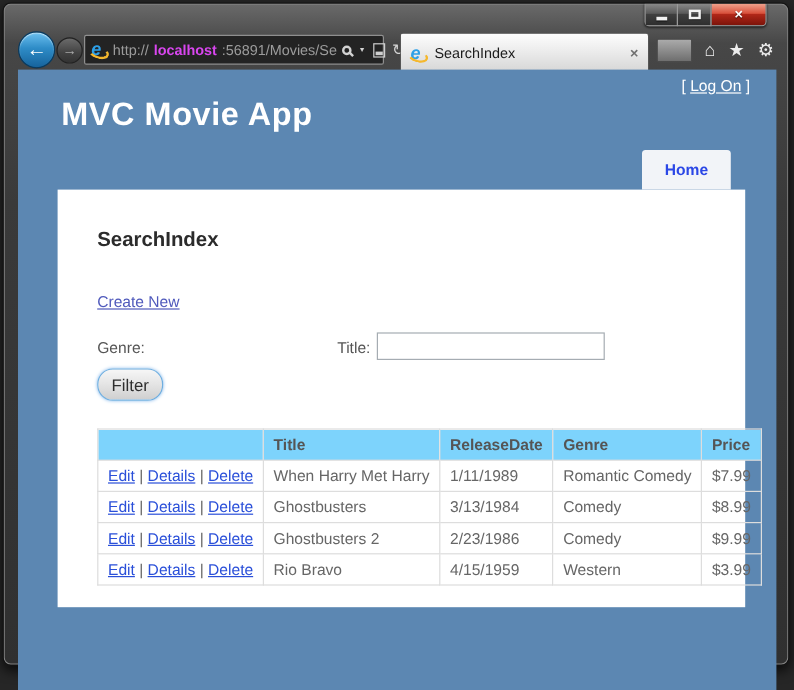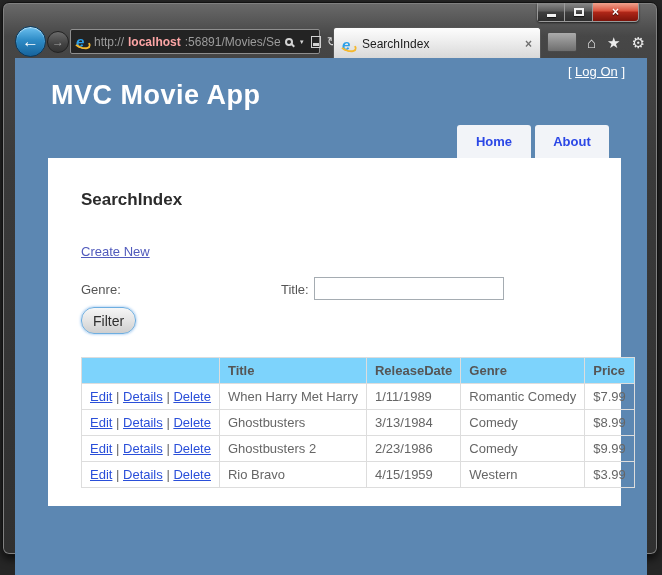--- a/index.html
+++ b/index.html
@@ -30,21 +30,21 @@
     background:linear-gradient(#6cc0ef,#2e8cc7 45%,#16639c); border:1px solid #0a3a5e;
     box-shadow: inset 0 1px 1px rgba(255,255,255,.6); display:flex; align-items:center; justify-content:center;
     color:#fff; font-size:17px; font-weight:bold; z-index:3; }
   .fwd-btn { position:absolute; left:34px; top:6px; width:22px; height:22px; border-radius:50%;
     background:linear-gradient(#6b6b6b,#424242 60%,#333); border:1px solid #222;
     display:flex; align-items:center; justify-content:center; color:#a8a8a8; font-size:12px; z-index:2; }
 
   .address-bar { position:absolute; left:57px; top:4px; width:250px; height:25px;
     background:#232323; border:1px solid #8f8f8f; border-radius:2px;
     display:flex; align-items:center; padding:0 5px; gap:4px; color:#9c9c9c; font-size:12px; white-space:nowrap; }
-  .url-host { color:#fca5a5; font-weight:bold; }
+  .url-host { color:#d946ef; font-weight:bold; }
   .addr-icons { margin-left:auto; display:flex; align-items:center; gap:6px; color:#d3d3d3; }
   .lens { width:8px; height:8px; border:2px solid #d3d3d3; border-radius:50%; position:relative; }
   .lens::after { content:""; position:absolute; width:5px; height:2px; background:#d3d3d3;
     right:-4px; bottom:-2px; transform:rotate(45deg); }
   .caret { font-size:6px; }
   .compat { width:10px; height:12px; border:1px solid #cfcfcf; position:relative; }
   .compat::after { content:""; position:absolute; left:1px; right:1px; bottom:1px; height:3px; background:#cfcfcf; }
   .refresh { font-size:13px; }
   .stop { font-size:13px; font-weight:bold; }
 
@@ -159,21 +159,20 @@
       </div>
     </div>
 
     <div class="viewport">
       <div class="logon"><span>[ </span><a href="#">Log On</a><span> ]</span></div>
 
       <div class="app-title">MVC Movie App</div>
 
       <div class="nav">
         <div class="nav-btn">Home</div>
-        <div class="nav-btn">About</div>
       </div>
 
       <div class="whitebox">
         <div class="page-heading">SearchIndex</div>
         <a href="#" class="create-link">Create New</a>
 
         <span class="filter-label genre-label">Genre:</span>
 
         <span class="filter-label title-label">Title:</span>
         <input class="title-input" type="text" value="" style="">

